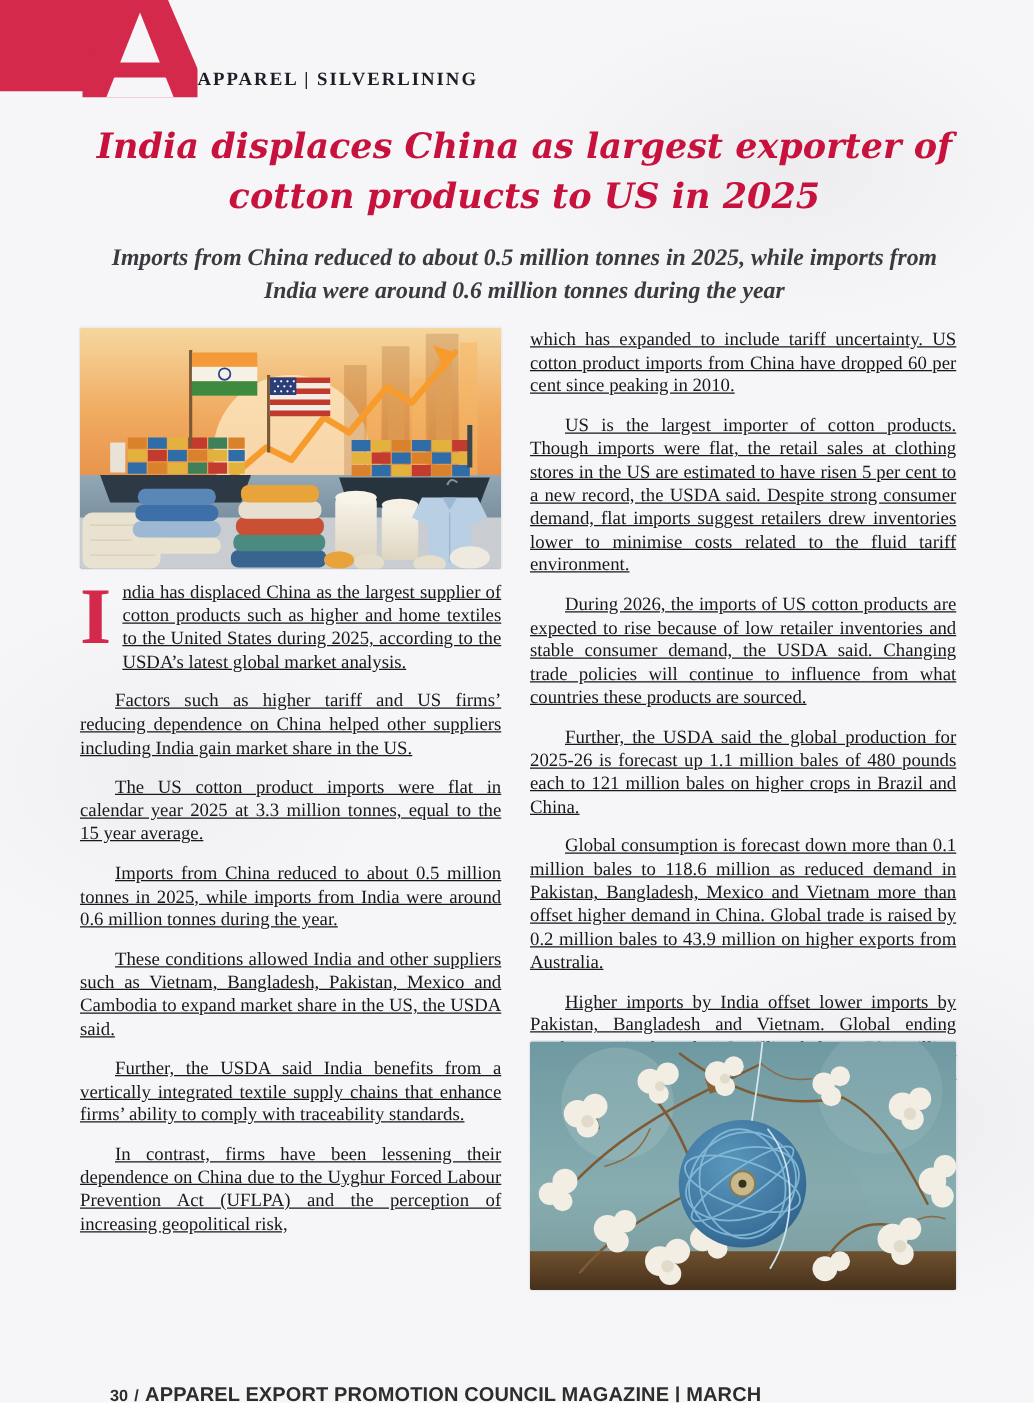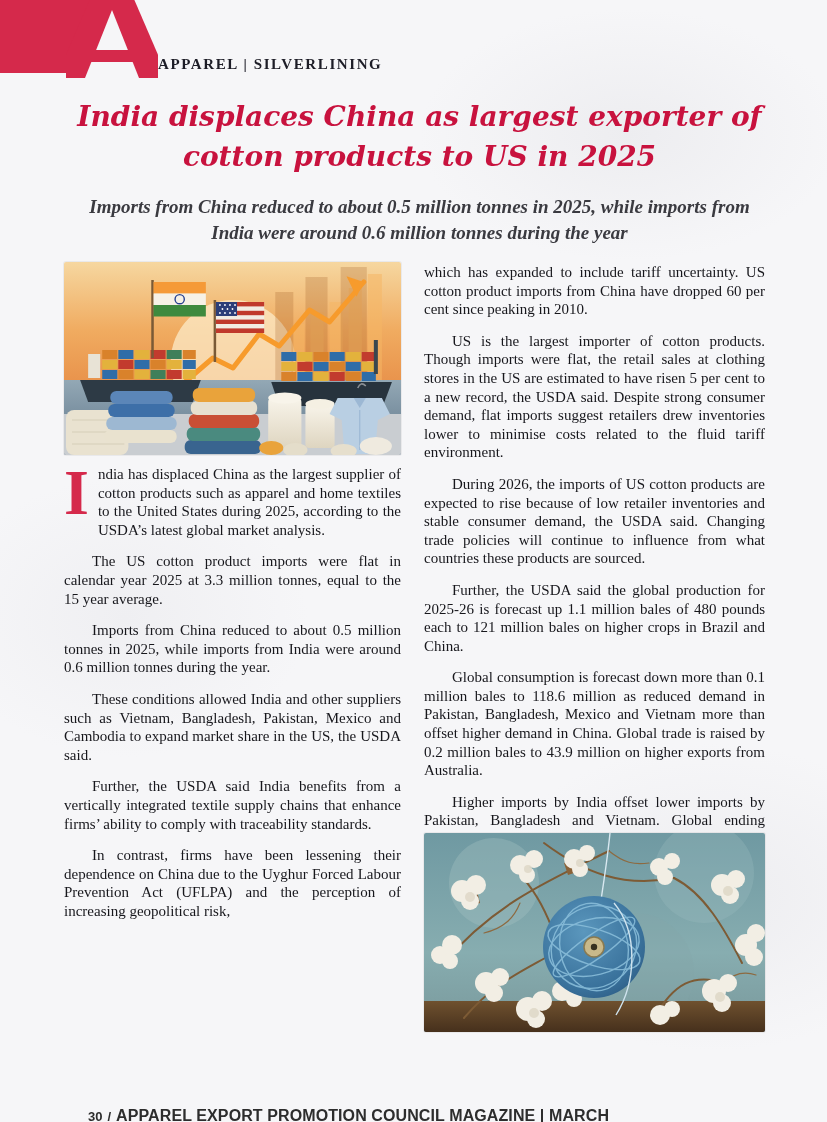--- a/index.html
+++ b/index.html
@@ -23,21 +23,21 @@
     font-family:"DejaVu Serif", serif;font-style:italic;font-weight:700;
     font-size:28px;line-height:40px;color:#c8123e;}
   .subtitle{position:absolute;left:68px;right:68px;top:194px;text-align:center;
     font-style:italic;font-weight:700;font-size:19px;line-height:26px;color:#3a3a40;}
   
   .fig{position:absolute;overflow:hidden;border-radius:2px;box-shadow:0 0 0 1px rgba(0,0,0,.05);}
   .fig-hero{left:64px;top:262px;width:337px;height:193px;}
   .fig-cotton{left:424px;top:833px;width:341px;height:199px;}
   .fig svg{display:block;width:100%;height:100%;}
   
-  .col{position:absolute;width:337px;color:#17171c;}
+  .col{position:absolute;width:337px;color:#17171c;text-decoration:underline;}
   .col-left{left:64px;top:465px;width:337px;}
   .col-right{left:424px;top:263px;width:341px;}
   .col p{margin:0 0 13px 0;font-size:15px;line-height:18.6px;text-align:justify;text-indent:28px;}
   .col p.noindent{text-indent:0;}
   .dropcap{float:left;font-weight:700;font-size:64px;line-height:50px;height:54px;
     margin:3px 9px 0 0;color:#d5294b;}
   
   .footer{position:absolute;left:88px;top:1073px;display:flex;align-items:baseline;gap:5px;
     font-family:"Liberation Sans", sans-serif;color:#2d2d2d;font-weight:700;}
   .footer .pageno{font-size:13px;margin-top:36px;}
@@ -209,21 +209,22 @@
         <polygon points="272,136 316,136 324,152 312,158 309,192 279,192 276,158 264,152" fill="#b9cfe3"></polygon>
         <polygon points="288,136 300,136 294,146" fill="#9cb8d4"></polygon>
         <line x1="294" y1="148" x2="294" y2="188" stroke="#9cb8d4" stroke-width="1.2"></line>
         <ellipse cx="310" cy="184" rx="16" ry="9" fill="#efeadf"></ellipse>
         <ellipse cx="278" cy="189" rx="13" ry="7" fill="#e6dfcd"></ellipse>
       </g>
     </svg>
   </figure>
 
   <div class="col col-left">
-    <p class="noindent"><span class="dropcap">I</span><span>ndia has displaced China as the largest supplier of cotton products such as apparel and home textiles to the United States during 2025, according to the USDA’s latest global market analysis.</span></p>
+    <p class="noindent"><span class="dropcap">I</span><span>ndia has displaced China as the largest supplier of cotton products such as higher and home textiles to the United States during 2025, according to the USDA’s latest global market analysis.</span></p>
+    <p>Factors such as higher tariff and US firms’ reducing dependence on China helped other suppliers including India gain market share in the US.</p>
     <p>The US cotton product imports were flat in calendar year 2025 at 3.3 million tonnes, equal to the 15 year average.</p>
     <p>Imports from China reduced to about 0.5 million tonnes in 2025, while imports from India were around 0.6 million tonnes during the year.</p>
     <p>These conditions allowed India and other suppliers such as Vietnam, Bangladesh, Pakistan, Mexico and Cambodia to expand market share in the US, the USDA said.</p>
     <p>Further, the USDA said India benefits from a vertically integrated textile supply chains that enhance firms’ ability to comply with traceability standards.</p>
     <p>In contrast, firms have been lessening their dependence on China due to the Uyghur Forced Labour Prevention Act (UFLPA) and the perception of increasing geopolitical risk,</p>
   </div>
 
   <div class="col col-right">
     <p class="noindent">which has expanded to include tariff uncertainty. US cotton product imports from China have dropped 60 per cent since peaking in 2010.</p>
     <p>US is the largest importer of cotton products. Though imports were flat, the retail sales at clothing stores in the US are estimated to have risen 5 per cent to a new record, the USDA said. Despite strong consumer demand, flat imports suggest retailers drew inventories lower to minimise costs related to the fluid tariff environment.</p>

